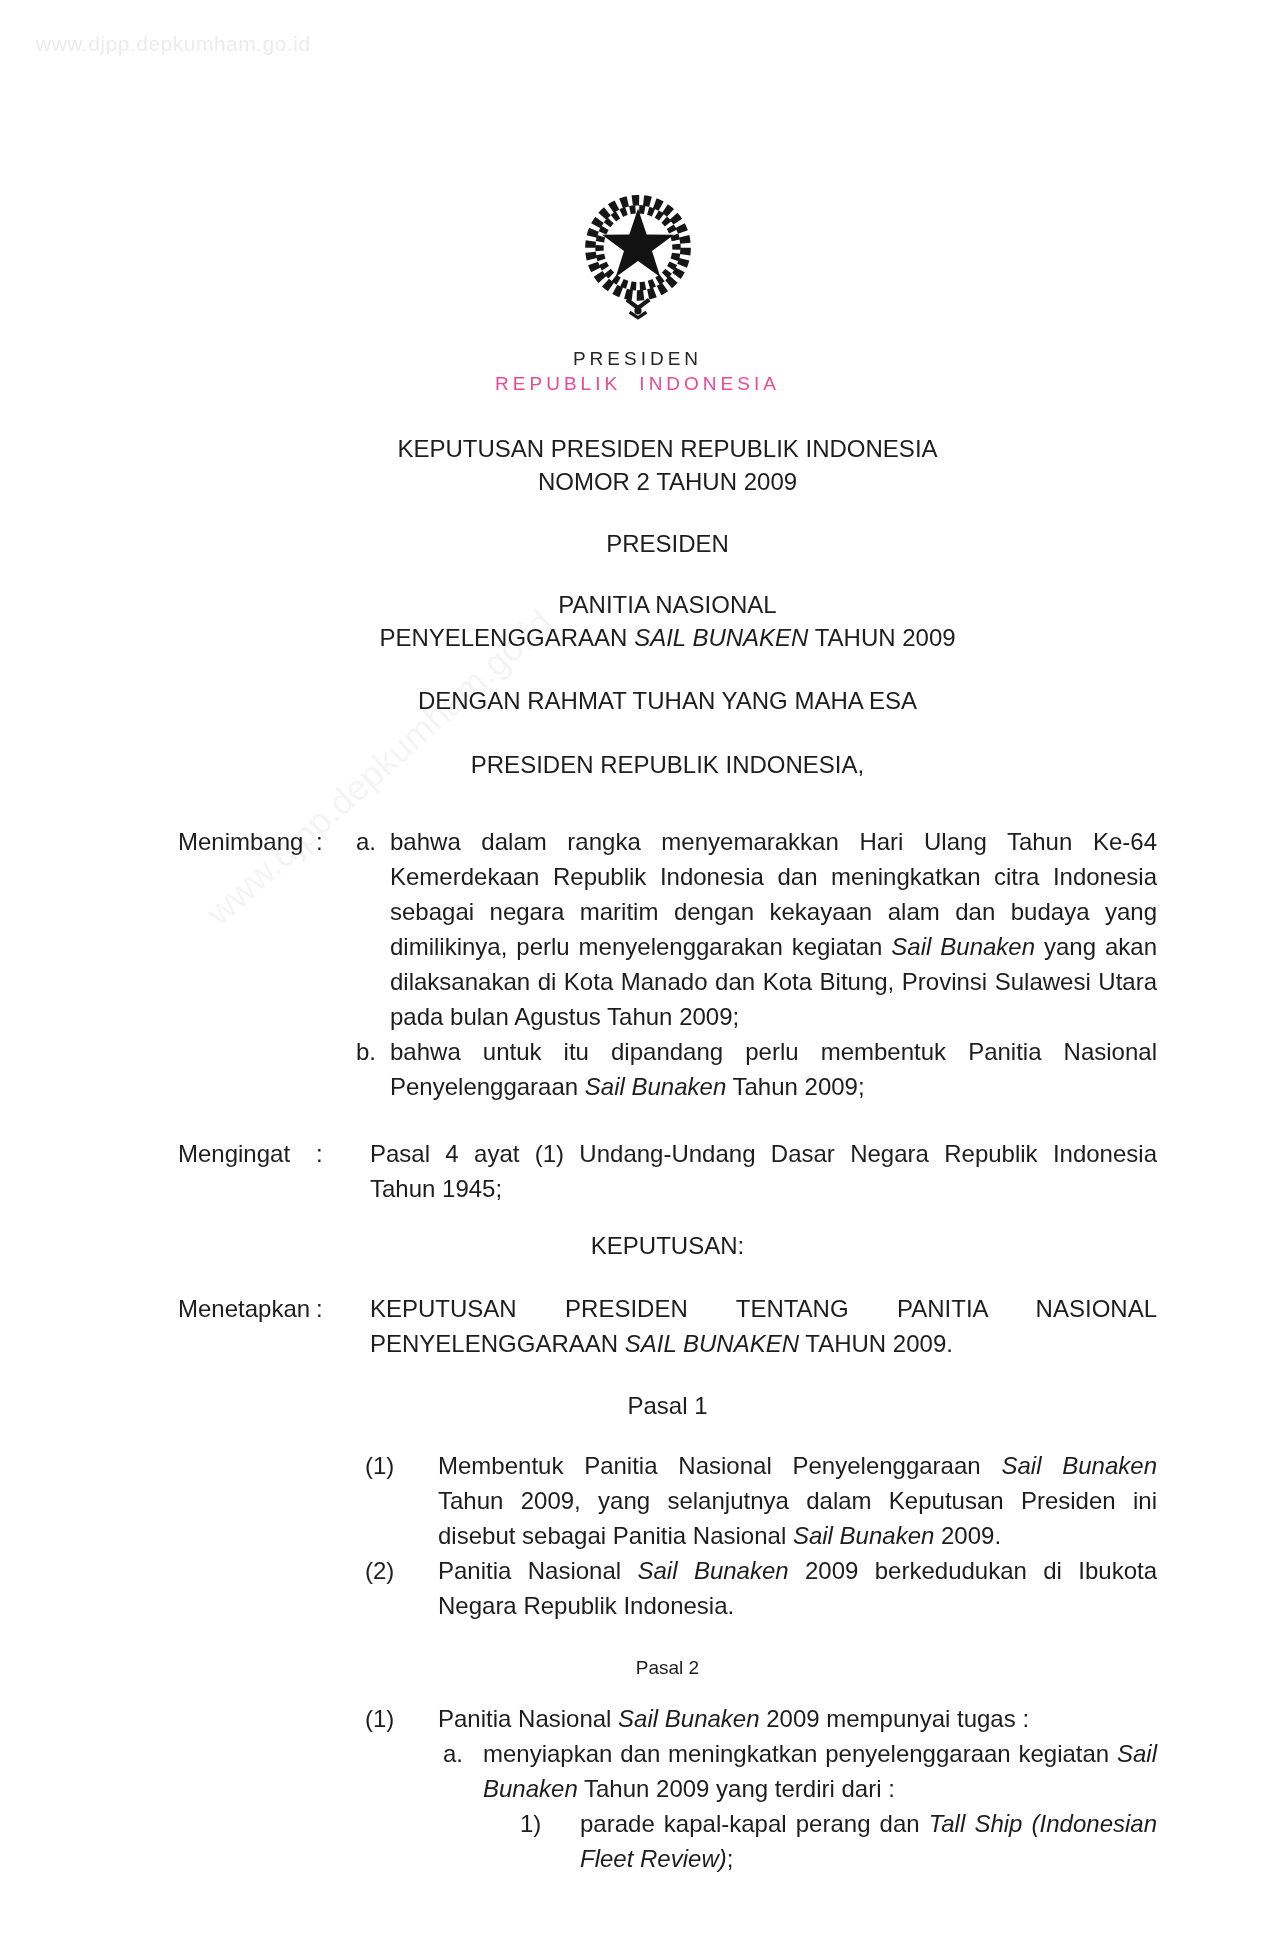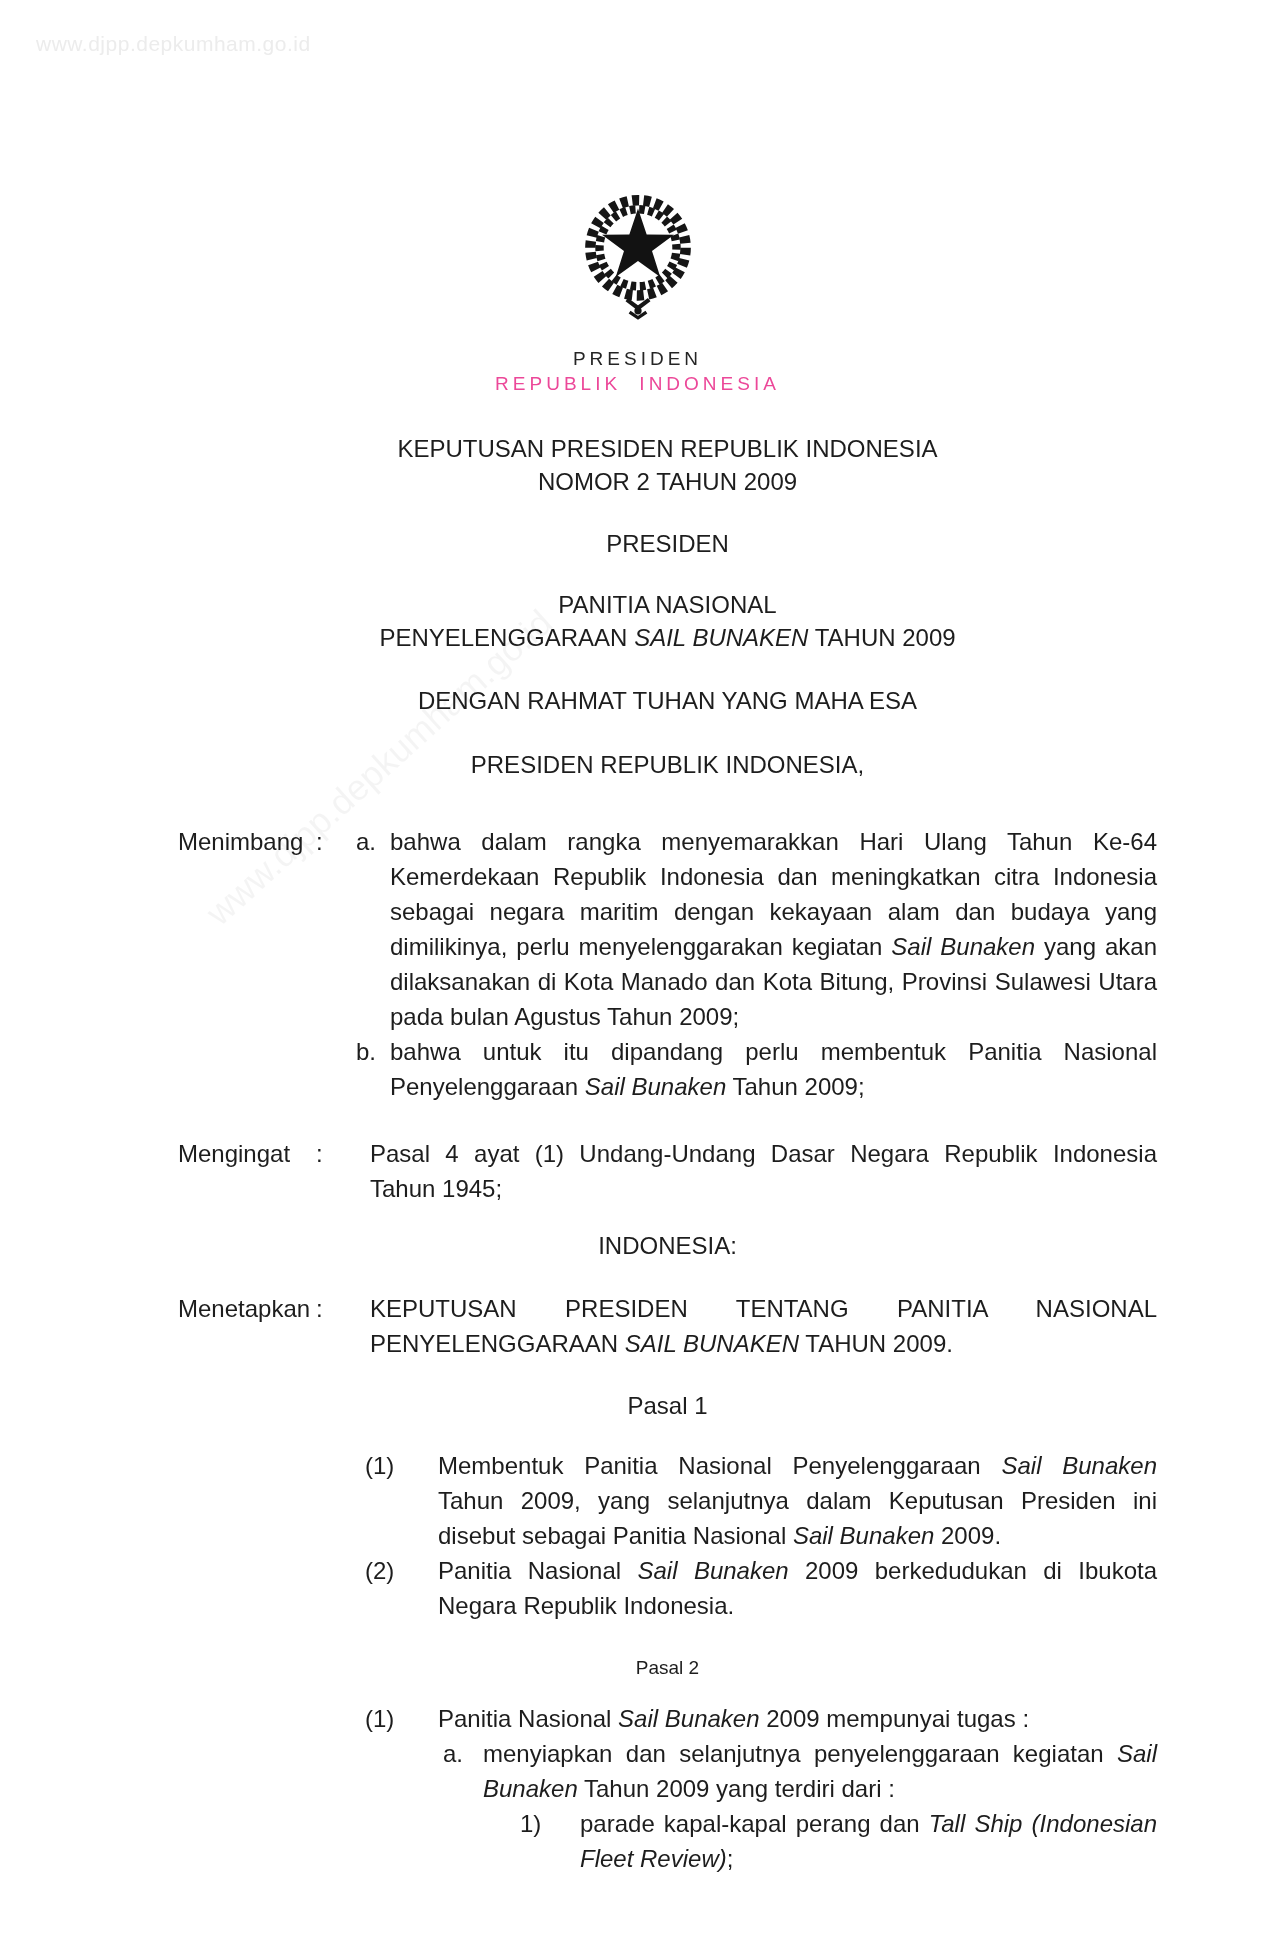--- a/index.html
+++ b/index.html
@@ -118,21 +118,21 @@
         </div>
       </div>
     </section>
 
     <section class="clause clause-citing">
       <div>Mengingat</div>
       <div>:</div>
       <div class="just indent14">Pasal 4 ayat (1) Undang-Undang Dasar Negara Republik Indonesia Tahun 1945;</div>
     </section>
 
-    <div class="memutuskan center">INDONESIA:</div>
+    <div class="memutuskan center">KEPUTUSAN:</div>
 
     <section class="clause clause-enacting">
       <div>Menetapkan</div>
       <div>:</div>
       <div class="just indent14"><span>KEPUTUSAN PRESIDEN TENTANG PANITIA NASIONAL PENYELENGGARAAN </span><span class="it">SAIL BUNAKEN</span><span> TAHUN 2009.</span></div>
     </section>
 
     <h2 class="pasal-heading ph-1" style="font-size:24px;font-weight:400;">Pasal 1</h2>
 
     <section class="p-clauses-1">
@@ -149,21 +149,21 @@
     <h2 class="pasal-heading ph-2" style="font-size:19px;font-weight:400;">Pasal 2</h2>
 
     <section class="p-clauses-2">
       <div class="p-clause">
         <div>(1)</div>
         <div>
           <div class="just"><span>Panitia Nasional </span><span class="it">Sail Bunaken</span><span> 2009 mempunyai tugas :</span></div>
           <div class="sub-item">
             <div>a.</div>
             <div>
-              <div class="just"><span>menyiapkan dan selanjutnya penyelenggaraan kegiatan </span><span class="it">Sail Bunaken</span><span> Tahun 2009 yang terdiri dari :</span></div>
+              <div class="just"><span>menyiapkan dan meningkatkan penyelenggaraan kegiatan </span><span class="it">Sail Bunaken</span><span> Tahun 2009 yang terdiri dari :</span></div>
               <div class="subsub-item">
                 <div>1)</div>
                 <div class="just"><span>parade kapal-kapal perang dan </span><span class="it">Tall Ship (Indonesian Fleet Review)</span><span>;</span></div>
               </div>
             </div>
           </div>
         </div>
       </div>
     </section>
 

